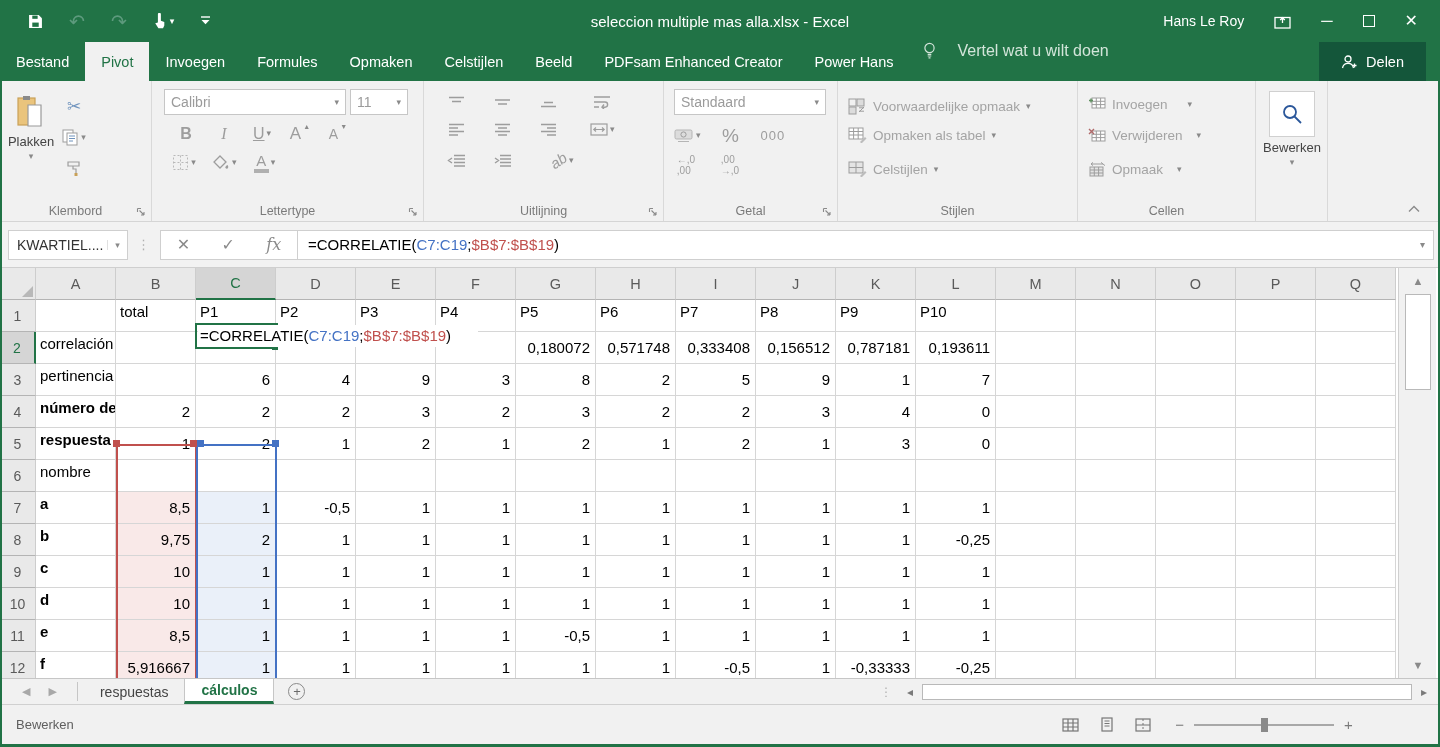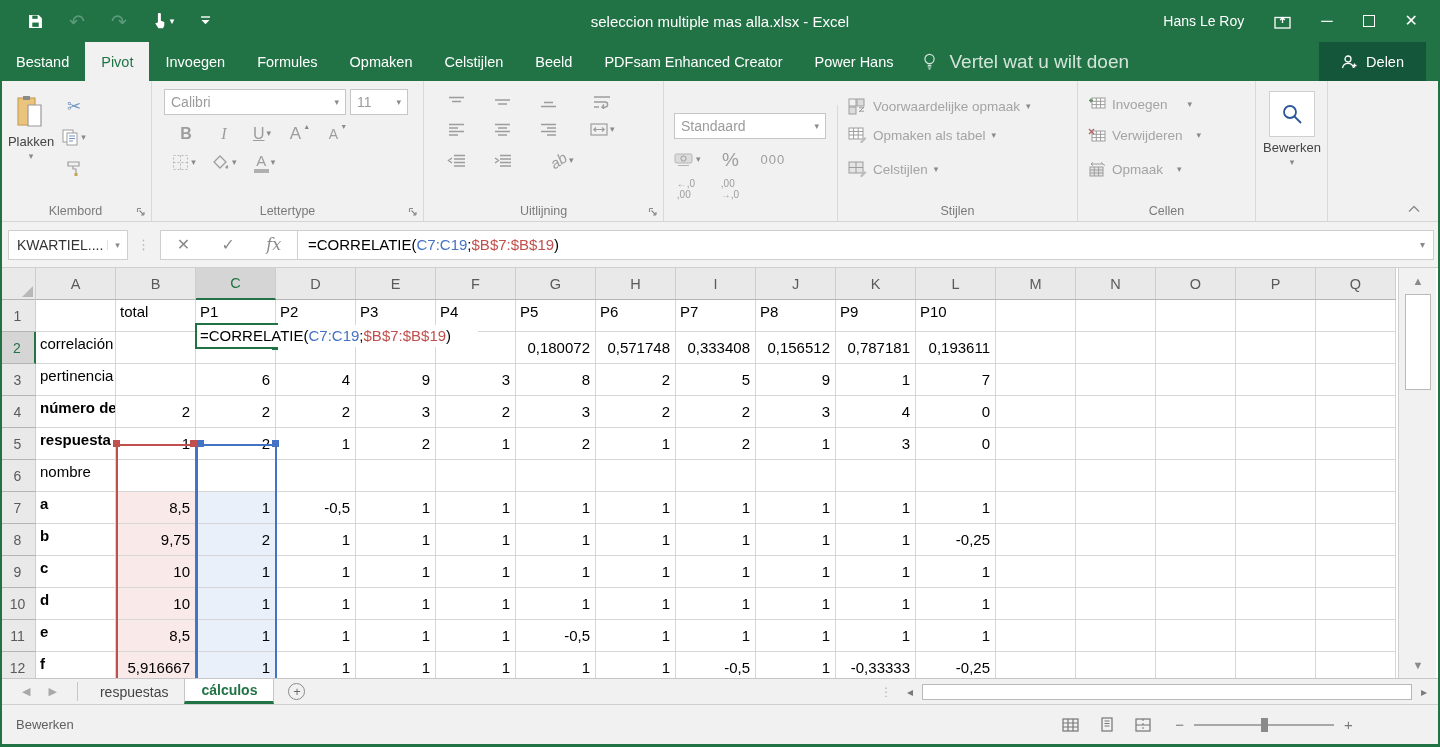--- a/index.html
+++ b/index.html
@@ -16,21 +16,21 @@
   .ddw{font-size:9px;color:#fff;}
   .title{position:absolute;left:0;right:0;text-align:center;font-size:15px;pointer-events:none;}
   .tb-right{margin-left:auto;display:flex;align-items:center;gap:30px;padding-right:22px;z-index:2;}
   .username{font-size:14px;}
   .winbtn{font-size:16px;line-height:1;}
   .maxbox{width:12px;height:12px;border:1.5px solid #fff;}
   
   .tabrow{position:absolute;left:0;top:42px;width:1440px;height:39px;background:#217346;display:flex;align-items:stretch;}
   .rtab{display:flex;align-items:center;padding:0 16px;color:#fff;font-size:14.5px;cursor:default;}
   .rtab.active{background:#f1f1f1;color:#217346;}
-  .tellme{display:flex;align-items:center;gap:13px;color:#d3e5da;font-size:19px;padding:0 14px;}
+  .tellme{display:flex;gap:21px;color:#d3e5da;font-size:16px;padding:0 14px;}
   .share{margin-left:auto;background:#14563a;display:flex;align-items:center;gap:8px;color:#fff;font-size:14.5px;padding:0 22px;margin-right:14px;}
   
   .ribbon{position:absolute;left:0;top:81px;width:1440px;height:141px;background:#f1f1f1;border-bottom:1px solid #d5d5d5;}
   .rgroup{position:absolute;top:0;height:140px;border-right:1px solid #d9d9d9;}
   .glabel{position:absolute;bottom:3px;left:0;right:0;display:flex;align-items:center;justify-content:center;gap:6px;font-size:12.5px;color:#7a7a7a;}
   .launcher{position:absolute;right:5px;bottom:4px;}
   .bigbtn{display:flex;flex-direction:column;align-items:center;gap:3px;padding-top:8px;width:62px;}
   .blab{font-size:13px;color:#444;}
   .dd{font-size:9px;color:#8a8a8a;line-height:1;}
   .icbtn{display:inline-flex;align-items:center;justify-content:center;height:22px;min-width:24px;gap:2px;}
@@ -350,21 +350,21 @@
       <div class="glabel">
           <span>Uitlijning</span>
         </div>
       <span class="launcher">
           <svg width="10" height="10" viewBox="0 0 10 10">
             <path d="M1.5 1.5v3.5M1.5 1.5H5M3.5 3.5L8 8M8 8V5M8 8H5" fill="none" stroke="#8a8a8a" stroke-width="1.1"></path>
           </svg>
         </span>
     </div>
 
-    <div class="rgroup" style="left:664px;width:174px;margin-top:24px;">
+    <div class="rgroup" style="left:664px;width:174px;">
       <div style="padding:8px 0 0 10px;">
         <div class="combo" style="width:152px;">
             <span class="cv">Standaard</span>
             <span class="dd">▾</span>
           </div>
       </div>
       <div class="stackrow" style="gap:18px;margin-top:6px;">
         <span class="icbtn">
           <svg width="20" height="14" viewBox="0 0 20 14">
               <rect x="1" y="1" width="17" height="9" rx="1.5" fill="#dcdcdc" stroke="#b5b5b5"></rect>

